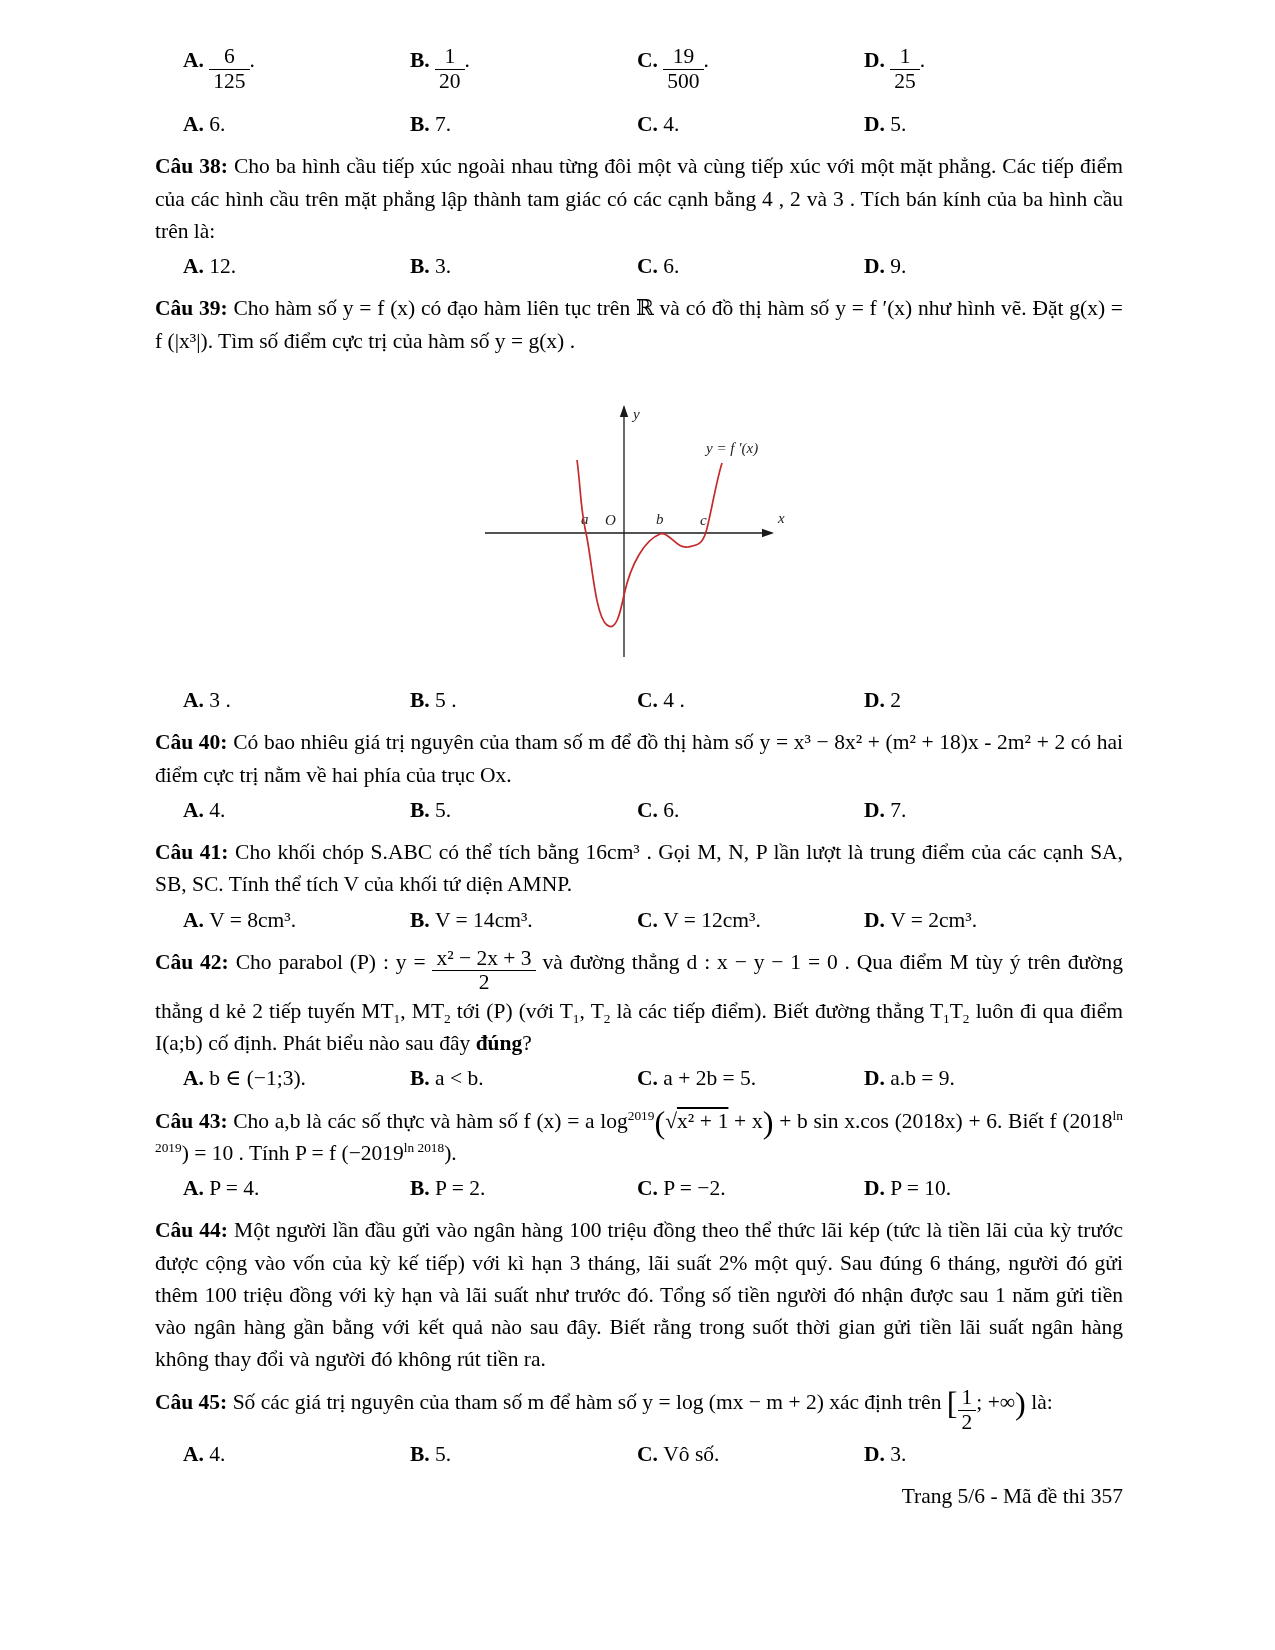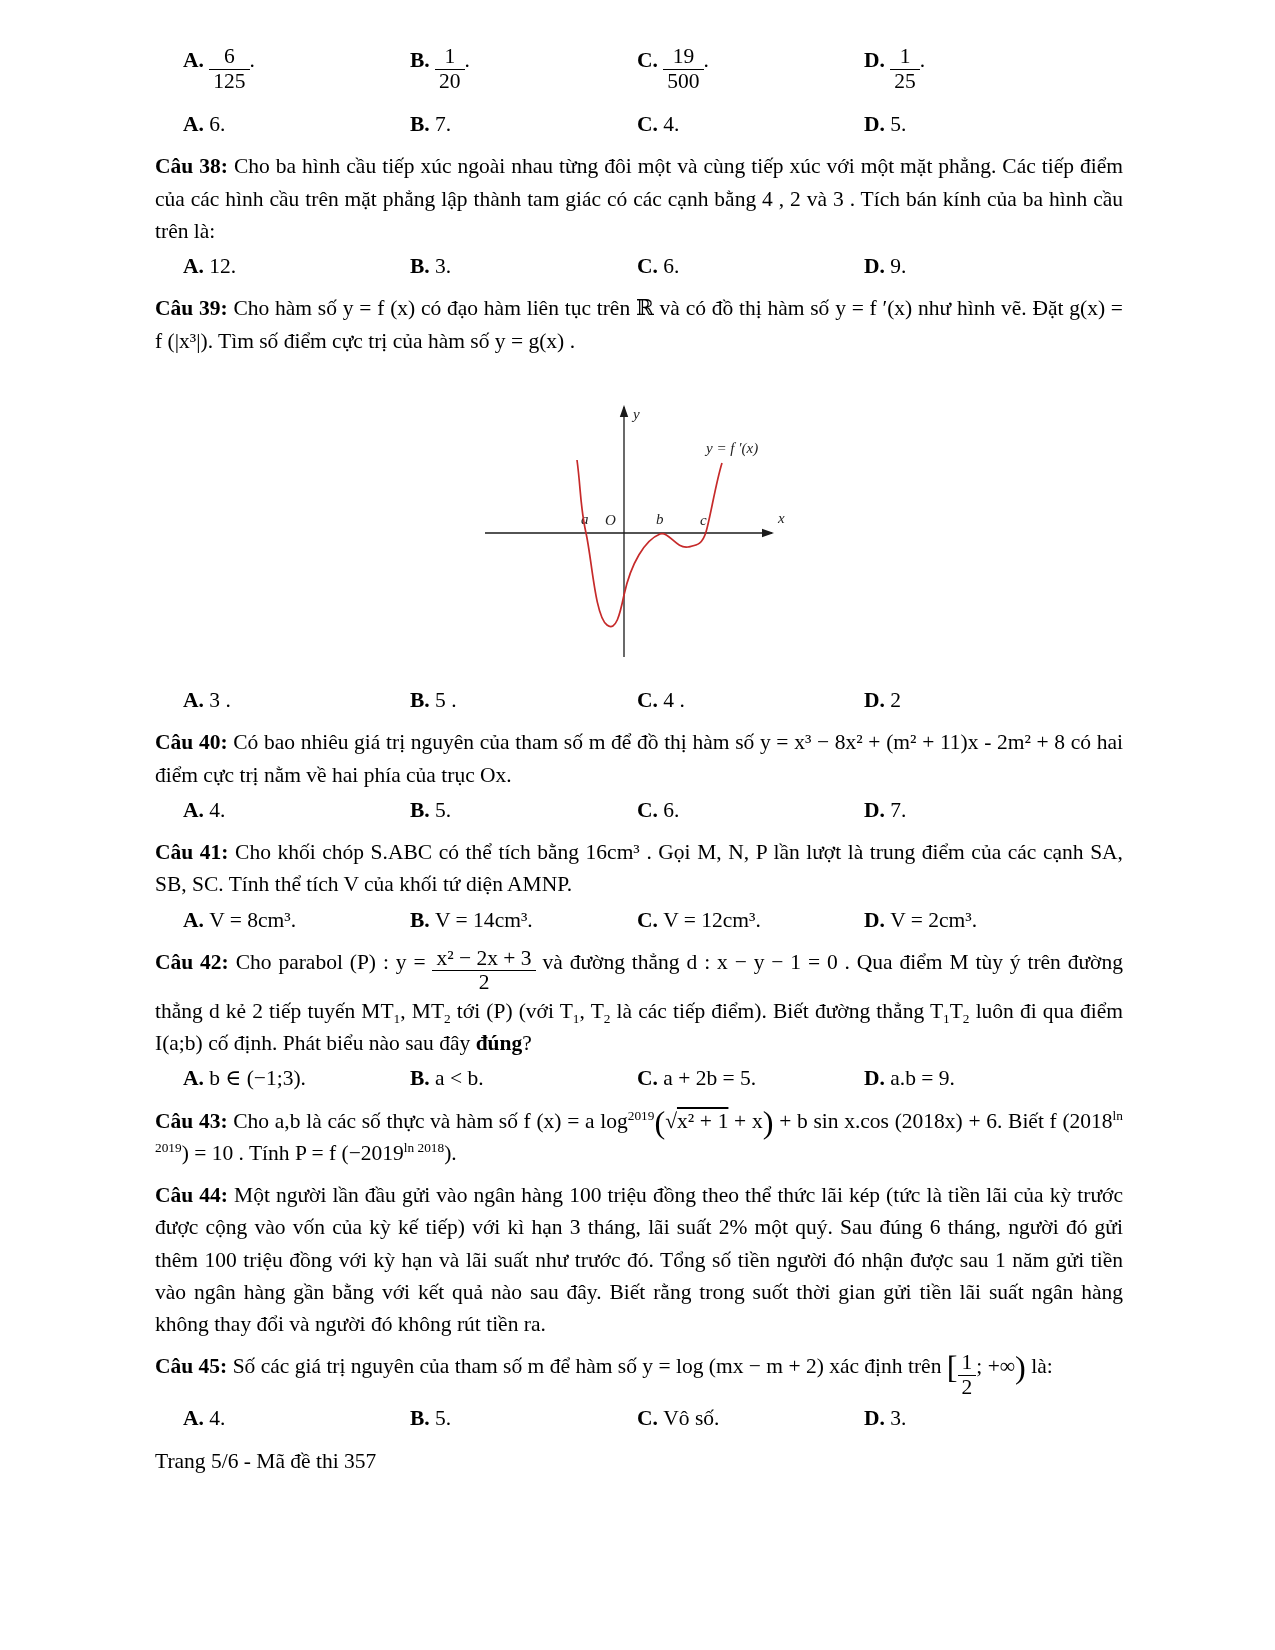--- a/index.html
+++ b/index.html
@@ -21,21 +21,21 @@
   .big{font-size:1.5em;line-height:0;vertical-align:-0.15em;}
   .frac{display:inline-block;text-align:center;vertical-align:-0.95em;line-height:1.1;}
   .frac .fn{display:block;padding:0 4px;border-bottom:1.4px solid #000;}
   .frac .fd{display:block;padding:0 4px;}
   .first-row{margin-top:4px;min-height:62px;align-items:center;}
   .figure{text-align:center;margin:26px 0 12px;}
   .figure svg{display:inline-block;}
   .figure text{font-family:"Liberation Serif","DejaVu Serif",serif;font-style:italic;font-size:15px;fill:#222;}
   .axis{stroke:#1a1a1a;stroke-width:1.3;}
   .curve{fill:none;stroke-width:1.7;}
-  .footer{margin-top:10px;}
+  .footer{text-align:right;margin-top:10px;}
 </style>
 </head>
 <body>
 
 <div class="page">
 
   <div class="opts first-row">
     <div class="opt"><span class="b">A. </span><span class="frac"><span class="fn">6</span><span class="fd">125</span></span><span>.</span></div>
     <div class="opt"><span class="b">B. </span><span class="frac"><span class="fn">1</span><span class="fd">20</span></span><span>.</span></div>
     <div class="opt"><span class="b">C. </span><span class="frac"><span class="fn">19</span><span class="fd">500</span></span><span>.</span></div>
@@ -83,21 +83,21 @@
     </svg>
   </div>
 
   <div class="opts">
     <div class="opt"><span class="b">A. </span><span>3 .</span></div>
     <div class="opt"><span class="b">B. </span><span>5 .</span></div>
     <div class="opt"><span class="b">C. </span><span>4 .</span></div>
     <div class="opt"><span class="b">D. </span><span>2</span></div>
   </div>
 
-  <p class="q"><span class="b">Câu 40: </span><span>Có bao nhiêu giá trị nguyên của tham số m để đồ thị hàm số </span><span class="i">y = x³ − 8x² + (m² + 11)x - 2m² + 8</span><span> có hai điểm cực trị nằm về hai phía của trục Ox.</span></p>
+  <p class="q"><span class="b">Câu 40: </span><span>Có bao nhiêu giá trị nguyên của tham số m để đồ thị hàm số </span><span class="i">y = x³ − 8x² + (m² + 18)x - 2m² + 2</span><span> có hai điểm cực trị nằm về hai phía của trục Ox.</span></p>
   <div class="opts">
     <div class="opt"><span class="b">A. </span><span>4.</span></div>
     <div class="opt"><span class="b">B. </span><span>5.</span></div>
     <div class="opt"><span class="b">C. </span><span>6.</span></div>
     <div class="opt"><span class="b">D. </span><span>7.</span></div>
   </div>
 
   <p class="q"><span class="b">Câu 41: </span><span>Cho khối chóp S.ABC có thể tích bằng 16</span><span class="i">cm³</span><span> . Gọi M, N, P lần lượt là trung điểm của các cạnh SA, SB, SC. Tính thể tích </span><span class="i">V</span><span>  của khối tứ diện AMNP.</span></p>
   <div class="opts">
     <div class="opt"><span class="b">A. </span><span class="i">V</span><span> = 8</span><span class="i">cm³</span><span>.</span></div>
@@ -108,20 +108,26 @@
 
   <p class="q"><span class="b">Câu 42: </span><span>Cho parabol </span><span class="i">(P) : y = </span><span class="frac i"><span class="fn">x² − 2x + 3</span><span class="fd">2</span></span><span> và đường thẳng </span><span class="i">d : x − y − 1 = 0</span><span> .  Qua điểm </span><span class="i">M</span><span> tùy ý trên đường thẳng </span><span class="i">d</span><span> kẻ 2 tiếp tuyến </span><span class="i">MT</span><span class="sub">1</span><span>, </span><span class="i">MT</span><span class="sub">2</span><span> tới </span><span class="i">(P)</span><span> (với </span><span class="i">T</span><span class="sub">1</span><span>, </span><span class="i">T</span><span class="sub">2</span><span> là các tiếp điểm). Biết đường thẳng </span><span class="i">T</span><span class="sub">1</span><span class="i">T</span><span class="sub">2</span><span> luôn đi qua điểm </span><span class="i">I(a;b)</span><span> cố định. Phát biểu nào sau đây </span><span class="b">đúng</span><span>?</span></p>
   <div class="opts">
     <div class="opt"><span class="b">A. </span><span class="i">b</span><span> ∈ (−1;3).</span></div>
     <div class="opt"><span class="b">B. </span><span class="i">a &lt; b</span><span>.</span></div>
     <div class="opt"><span class="b">C. </span><span class="i">a</span><span> + 2</span><span class="i">b</span><span> = 5.</span></div>
     <div class="opt"><span class="b">D. </span><span class="i">a</span><span>.</span><span class="i">b</span><span> = 9.</span></div>
   </div>
 
   <p class="q"><span class="b">Câu 43: </span><span>Cho </span><span class="i">a,b</span><span> là các số thực và hàm số </span><span class="i">f (x) = a</span><span> log</span><span class="sup">2019</span><span class="big">(</span><span>√</span><span class="i ol">x² + 1</span><span class="i"> + x</span><span class="big">)</span><span> + </span><span class="i">b</span><span> sin </span><span class="i">x</span><span>.cos (2018</span><span class="i">x</span><span>) + 6. Biết </span><span class="i">f</span><span> (2018</span><span class="sup">ln 2019</span><span>) = 10 . Tính </span><span class="i">P = f</span><span> (−2019</span><span class="sup">ln 2018</span><span>).</span></p>
+  <div class="opts">
+    <div class="opt"><span class="b">A. </span><span class="i">P</span><span> = 4.</span></div>
+    <div class="opt"><span class="b">B. </span><span class="i">P</span><span> = 2.</span></div>
+    <div class="opt"><span class="b">C. </span><span class="i">P</span><span> = −2.</span></div>
+    <div class="opt"><span class="b">D. </span><span class="i">P</span><span> = 10.</span></div>
+  </div>
 
   <p class="q"><span class="b">Câu 44: </span><span>Một người lần đầu gửi vào ngân hàng 100 triệu đồng theo thể thức lãi kép (tức là tiền lãi của kỳ trước được cộng vào vốn của kỳ kế tiếp) với kì hạn 3 tháng, lãi suất 2% một quý. Sau đúng 6 tháng, người đó gửi thêm 100 triệu đồng với kỳ hạn và lãi suất như trước đó. Tổng số tiền người đó nhận được sau 1 năm gửi tiền vào ngân hàng gần bằng với kết quả nào sau đây. Biết rằng trong suốt thời gian gửi tiền lãi suất ngân hàng không thay đổi và người đó không rút tiền ra.</span></p>
 
   <p class="q"><span class="b">Câu 45: </span><span>Số các giá trị nguyên của tham số </span><span class="i">m</span><span>  để hàm số </span><span class="i">y</span><span> = log (</span><span class="i">mx − m</span><span> + 2) xác định trên </span><span class="big">[</span><span class="frac"><span class="fn">1</span><span class="fd">2</span></span><span>; +∞</span><span class="big">)</span><span> là:</span></p>
   <div class="opts">
     <div class="opt"><span class="b">A. </span><span>4.</span></div>
     <div class="opt"><span class="b">B. </span><span>5.</span></div>
     <div class="opt"><span class="b">C. </span><span>Vô số.</span></div>
     <div class="opt"><span class="b">D. </span><span>3.</span></div>
   </div>

